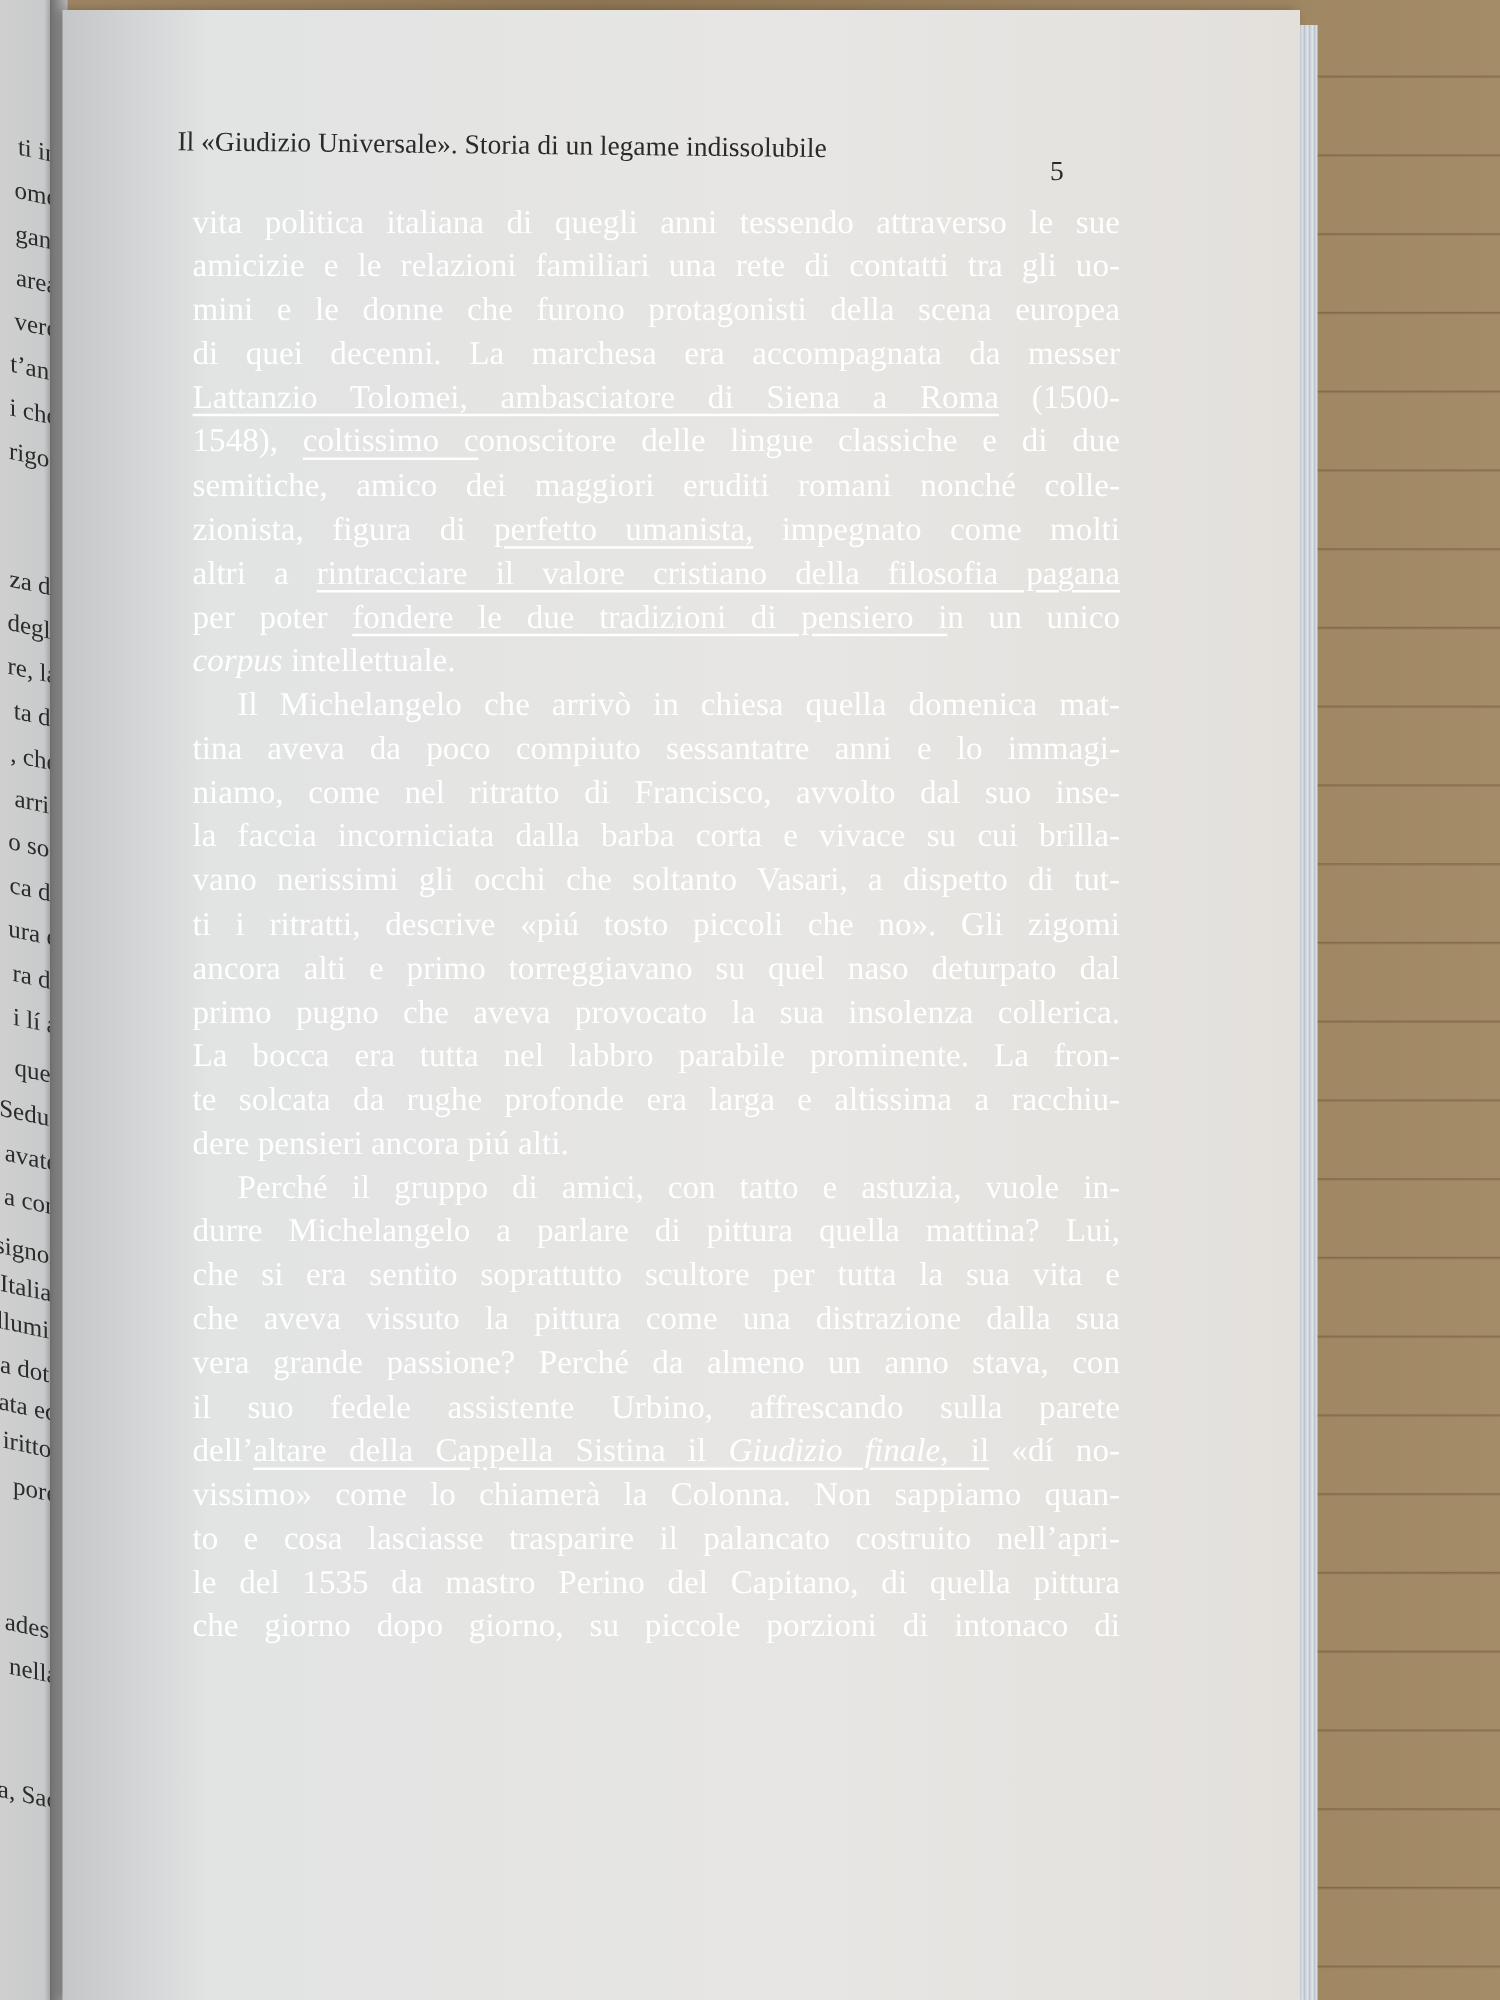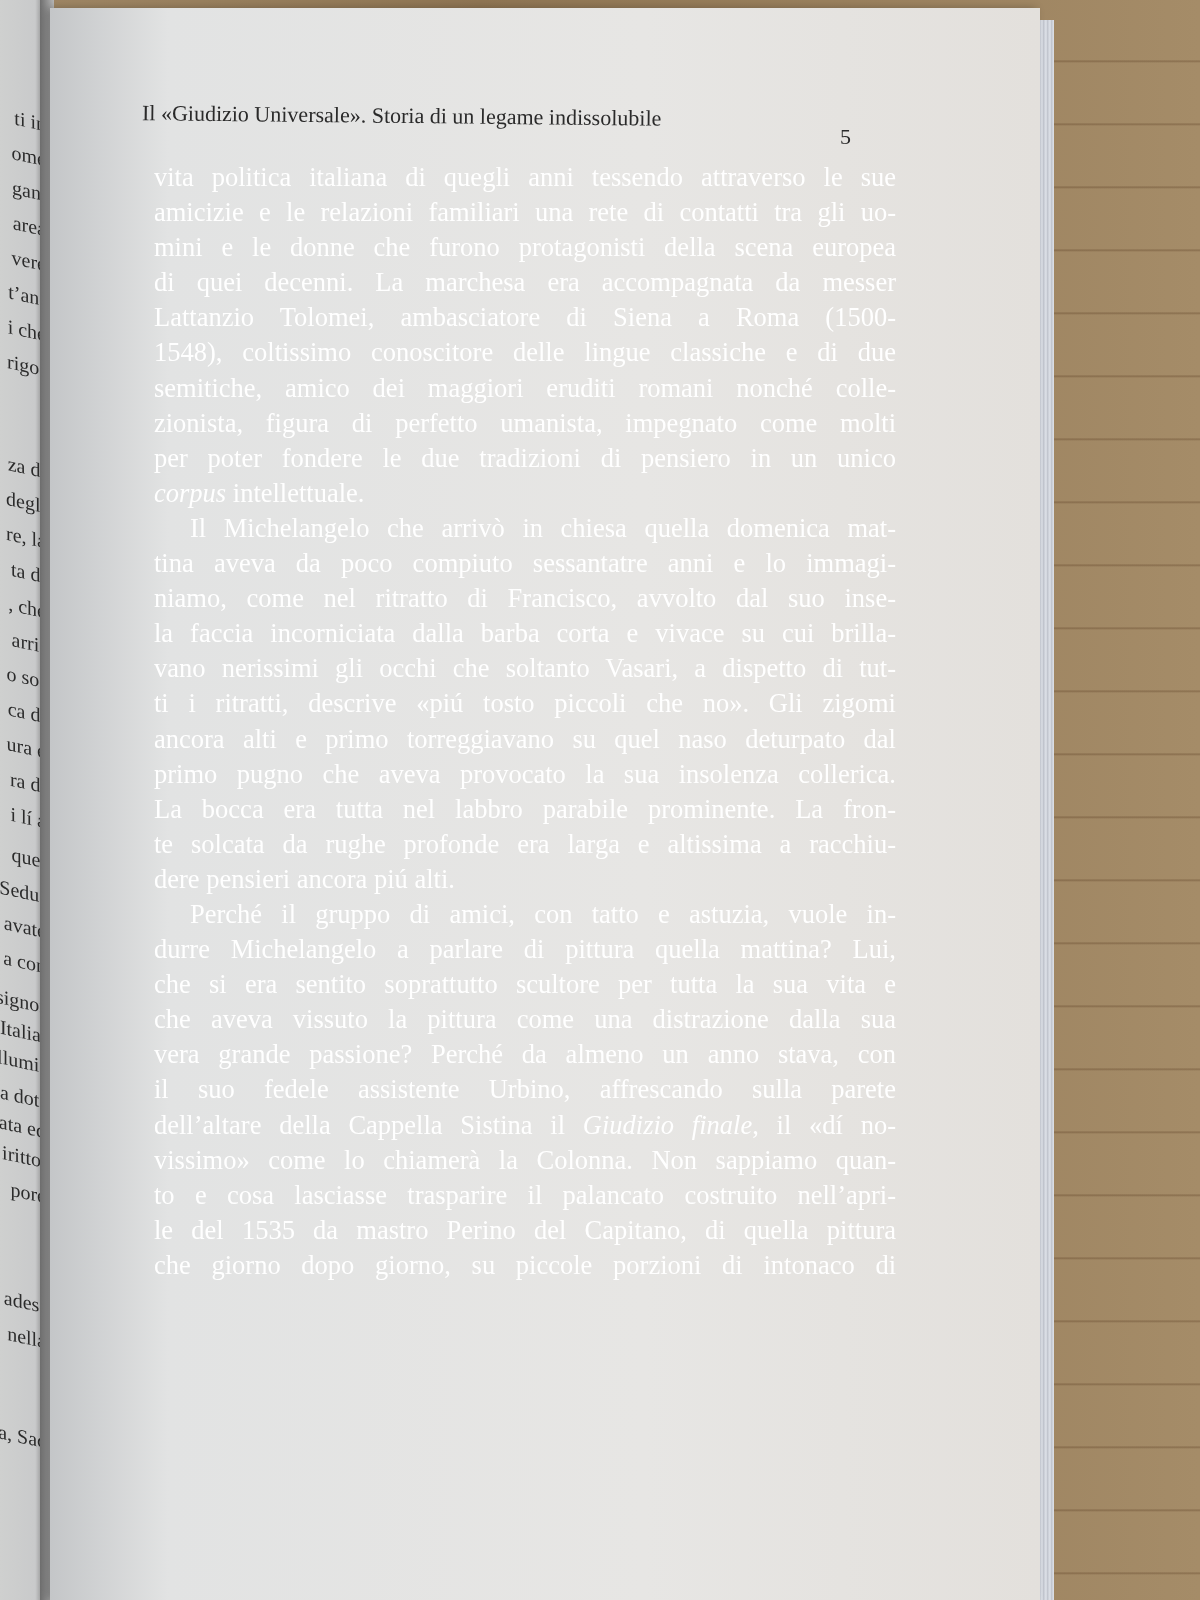--- a/index.html
+++ b/index.html
@@ -52,21 +52,21 @@
     font-family: "Liberation Serif", serif; font-size: 26.5px; line-height: 35.1px;
     color: #ffffff;
     margin-left: 38px;
   }
   .line {
     display: block; white-space: nowrap; text-align: justify;
     text-align-last: justify; height: 35.1px;
   }
   .line.last { text-align-last: left; }
   .line.indent { padding-left: 36px; }
-  .ul { text-decoration-thickness: 2px; text-underline-offset: 5px; }
+  .ul { text-decoration: underline; text-decoration-thickness: 2px; text-underline-offset: 5px; }
   em { font-style: italic; }
 </style>
 </head>
 <body>
 
 <div class="wood"></div>
 <div class="page-stack"></div>
 
 <div class="left-page" id="left-page">
     <div class="left-frag" style="top: 108px;">ti in</div>
@@ -112,20 +112,21 @@
 
 <div class="body-text" id="body-text">
     <span class="line"><span>vita politica italiana di quegli anni tessendo attraverso le sue</span></span>
     <span class="line"><span>amicizie e le relazioni familiari una rete di contatti tra gli uo-</span></span>
     <span class="line"><span>mini e le donne che furono protagonisti della scena europea</span></span>
     <span class="line"><span>di quei decenni. La marchesa era accompagnata da messer</span></span>
     <span class="line"><span class="ul">Lattanzio Tolomei, ambasciatore di Siena a Roma</span><span> (1500-</span></span>
     <span class="line"><span>1548), </span><span class="ul">coltissimo c</span><span>onoscitore delle lingue classiche e di due</span></span>
     <span class="line"><span>semitiche, amico dei maggiori eruditi romani nonché colle-</span></span>
     <span class="line"><span>zionista, figura di </span><span class="ul">perfetto umanista,</span><span> impegnato come molti</span></span>
+    <span class="line"><span>altri a </span><span class="ul">rintracciare il valore cristiano della filosofia pagana</span></span>
     <span class="line"><span>per poter </span><span class="ul">fondere le due tradizioni di pensiero i</span><span>n un unico</span></span>
     <span class="line last"><em>corpus</em><span> intellettuale.</span></span>
     <span class="line indent"><span>Il Michelangelo che arrivò in chiesa quella domenica mat-</span></span>
     <span class="line"><span>tina aveva da poco compiuto sessantatre anni e lo immagi-</span></span>
     <span class="line"><span>niamo, come nel ritratto di Francisco, avvolto dal suo inse-</span></span>
     <span class="line"><span>la faccia incorniciata dalla barba corta e vivace su cui brilla-</span></span>
     <span class="line"><span>vano nerissimi gli occhi che soltanto Vasari, a dispetto di tut-</span></span>
     <span class="line"><span>ti i ritratti, descrive «piú tosto piccoli che no». Gli zigomi</span></span>
     <span class="line"><span>ancora alti e primo torreggiavano su quel naso deturpato dal</span></span>
     <span class="line"><span>primo pugno che aveva provocato la sua insolenza collerica.</span></span>

